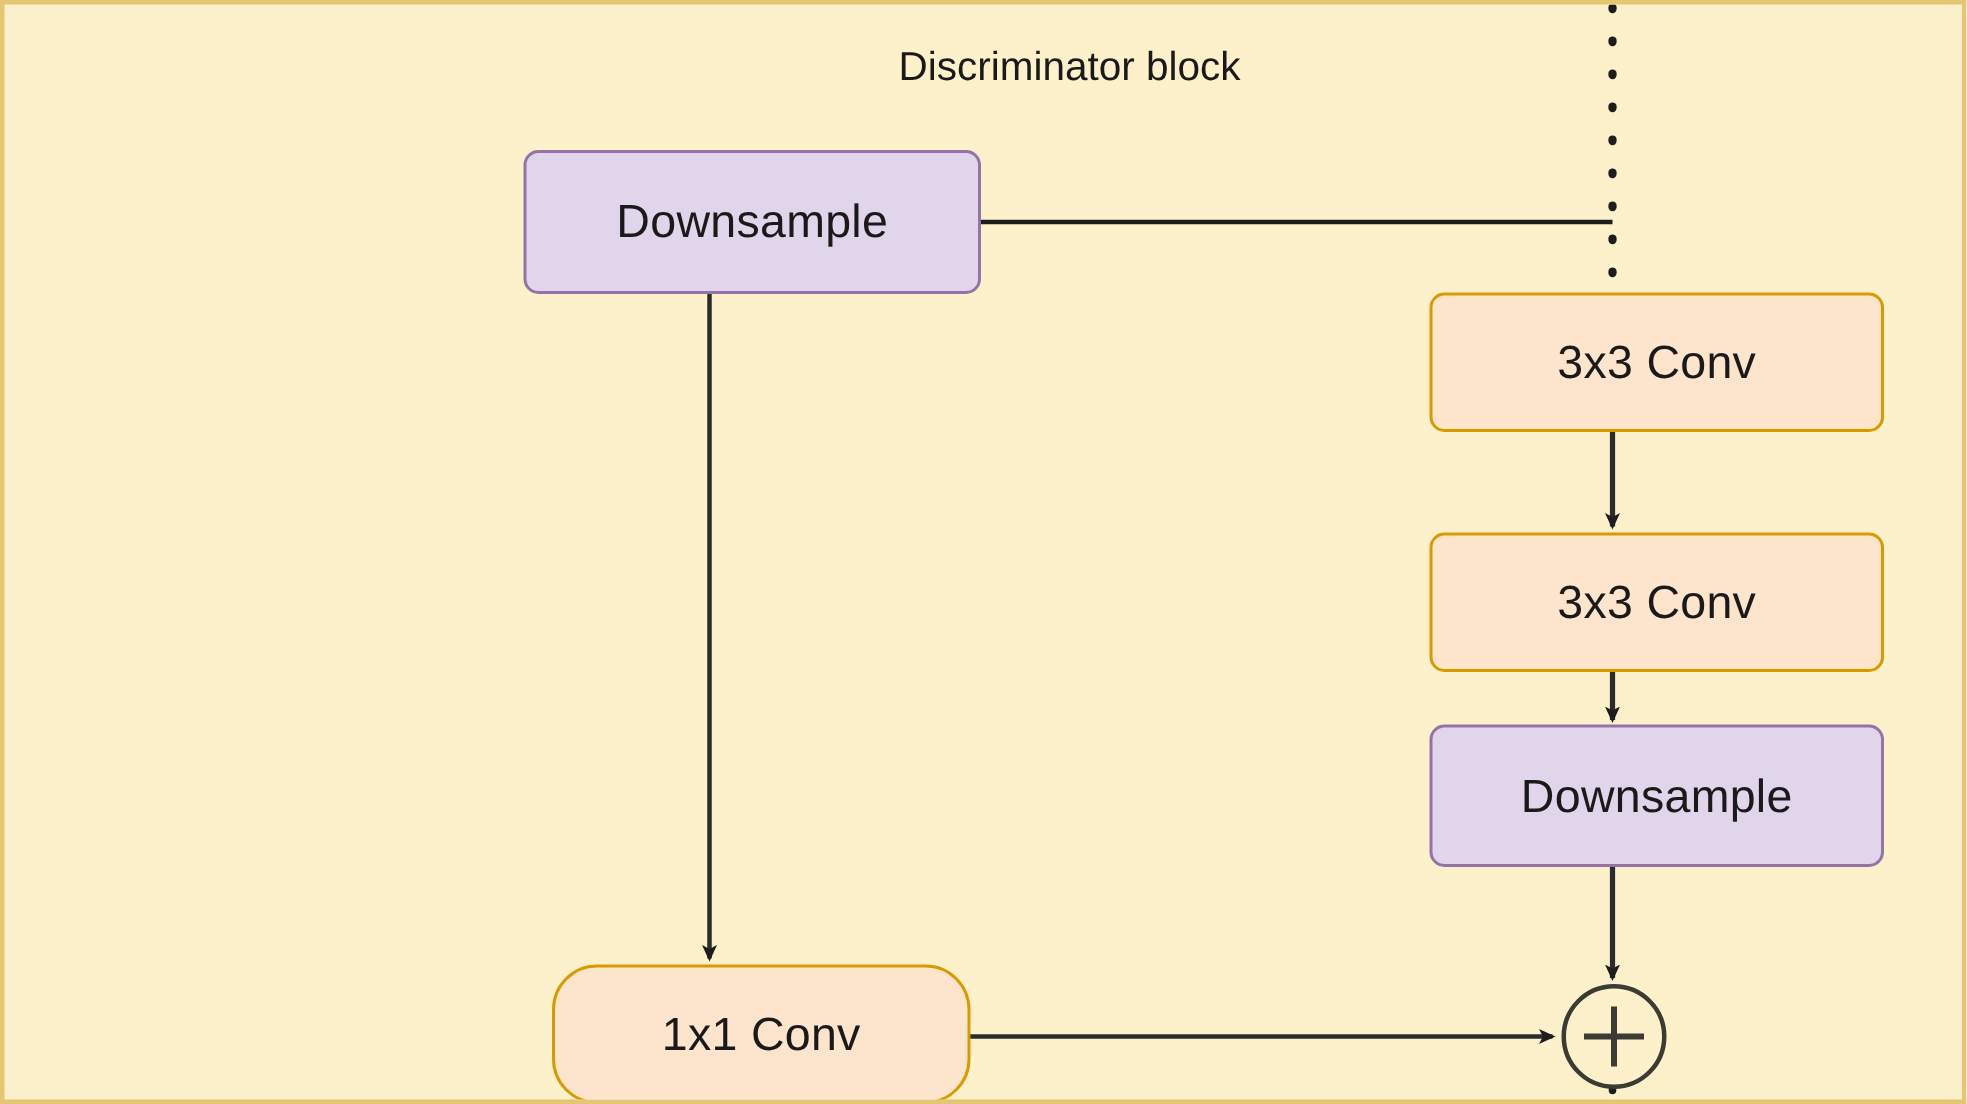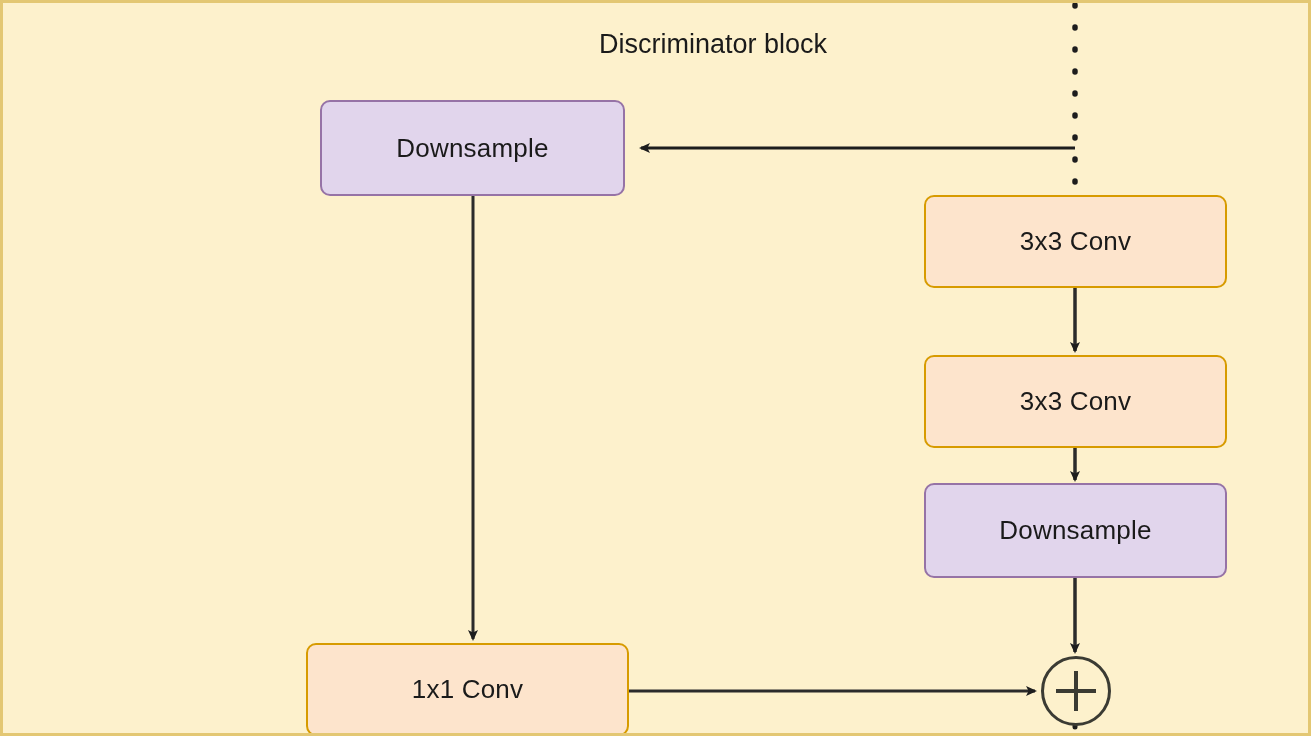--- a/index.html
+++ b/index.html
@@ -25,24 +25,25 @@
     height: 736px;
     pointer-events: none;
   }
   .node {
     position: absolute;
     box-sizing: border-box;
     display: flex;
     align-items: center;
     justify-content: center;
     border-radius: 10px;
-    font-size: 26px;
+    font-size: 31px;
     color: #1a1a1a;
     letter-spacing: 0.2px;
     white-space: nowrap;
+    margin-left: 29px;
   }
   .node-purple {
     background: #e1d5ec;
     border: 2px solid #9673a6;
   }
   .node-orange {
     background: #fde4cc;
     border: 2px solid #d79b00;
   }
   #diagram-title {
@@ -103,21 +104,21 @@
   </div>
 
   <div class="node node-orange" style="left:921px; top:352px; width:303px; height:93px;">
     <span>3x3 Conv</span>
   </div>
 
   <div class="node node-purple" style="left:921px; top:480px; width:303px; height:95px;">
     <span>Downsample</span>
   </div>
 
-  <div class="node node-orange" style="left:303px; top:640px; width:323px; height:93px;">
+  <div class="node node-orange" style="left:336px; top:640px; width:279px; height:93px;border-radius:30px;">
     <span>1x1 Conv</span>
   </div>
 
   <div class="op-symbol" style="left:1038px; top:653px; width:70px; height:70px;">
     <svg width="64" height="64" viewBox="0 0 64 64" style="display:block;">
       <line x1="12" y1="32" x2="52" y2="32" stroke="#3b3b33" stroke-width="4"></line>
       <line x1="32" y1="12" x2="32" y2="52" stroke="#3b3b33" stroke-width="4"></line>
     </svg>
   </div>
 

